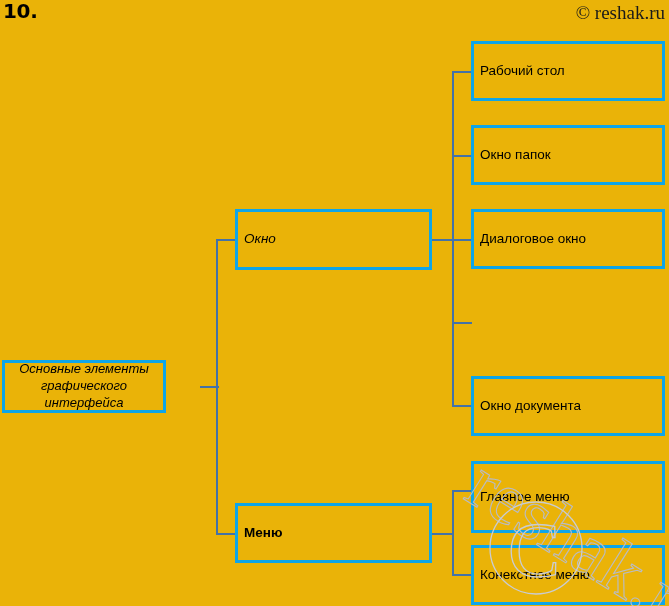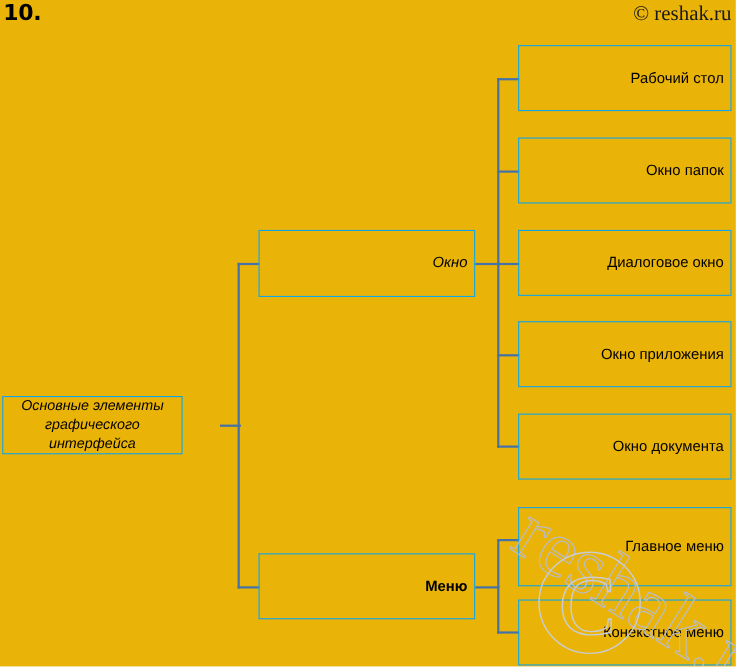--- a/index.html
+++ b/index.html
@@ -39,25 +39,25 @@
     font-size: 19px;
     color: #1a1a1a;
     line-height: 1.15;
     white-space: nowrap;
   }
 
   
   .node {
     position: absolute;
     box-sizing: border-box;
-    border: 1px solid #0ea5e9;
+    border: 3px solid #0ea5e9;
     background: transparent;
     display: flex;
     align-items: center;
-    justify-content: flex-end;
+    justify-content: flex-start;
     text-align: center;
     color: #000000;
     font-size: 13.5px;
     line-height: 1.25;
     padding: 12px 6px;
     z-index: 3;
   }
   .node span { display: block; }
   .node.root {
     font-size: 13px;
@@ -151,23 +151,20 @@
   </div>
 
   <div class="node" style="left:471px; top:125px; width:194px; height:60px;">
     <span>Окно папок</span>
   </div>
 
   <div class="node" style="left:471px; top:209px; width:194px; height:60px;">
     <span>Диалоговое окно</span>
   </div>
 
-  <div class="node" style="left:471px; top:292px; width:194px; height:60px;">
-    <span>Окно приложения</span>
-  </div>
 
   <div class="node" style="left:471px; top:376px; width:194px; height:60px;">
     <span>Окно документа</span>
   </div>
 
   <div class="node" style="left:471px; top:461px; width:194px; height:72px;">
     <span>Главное меню</span>
   </div>
 
   <div class="node" style="left:471px; top:545px; width:194px; height:60px;">

